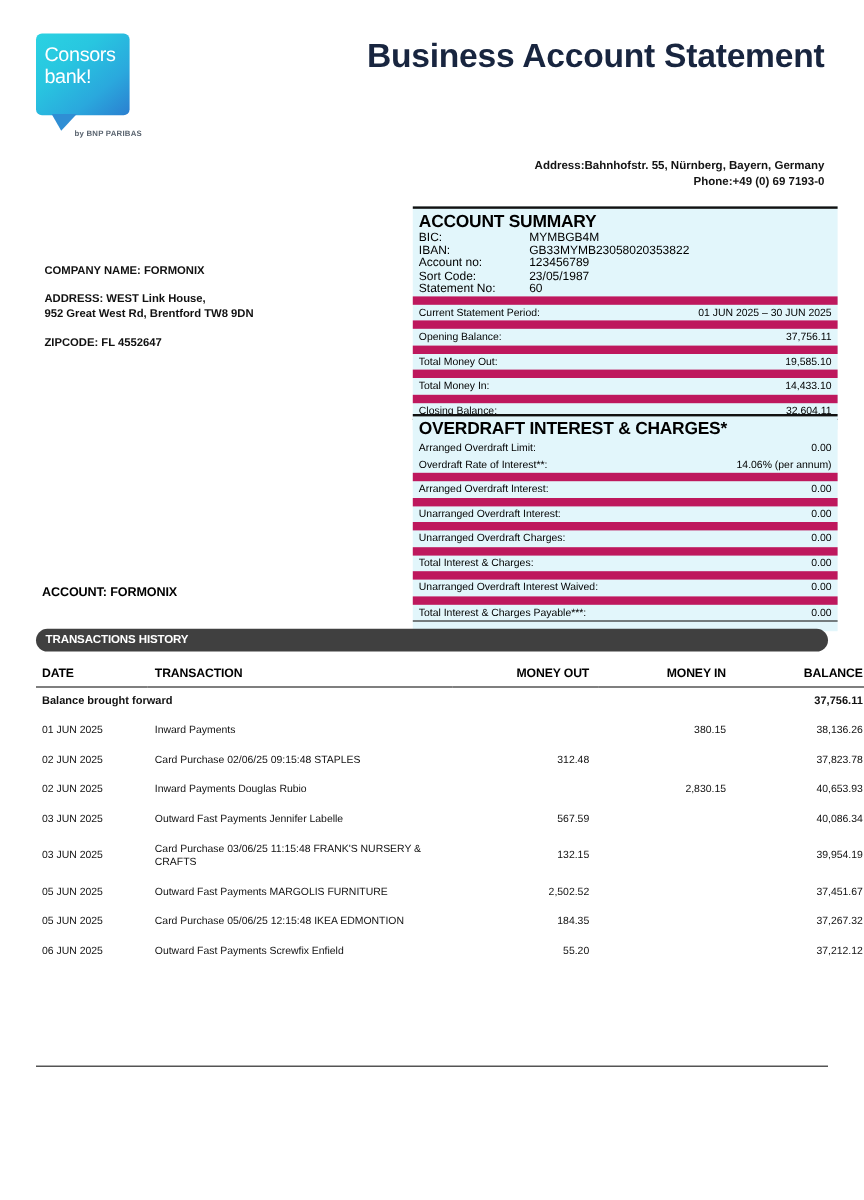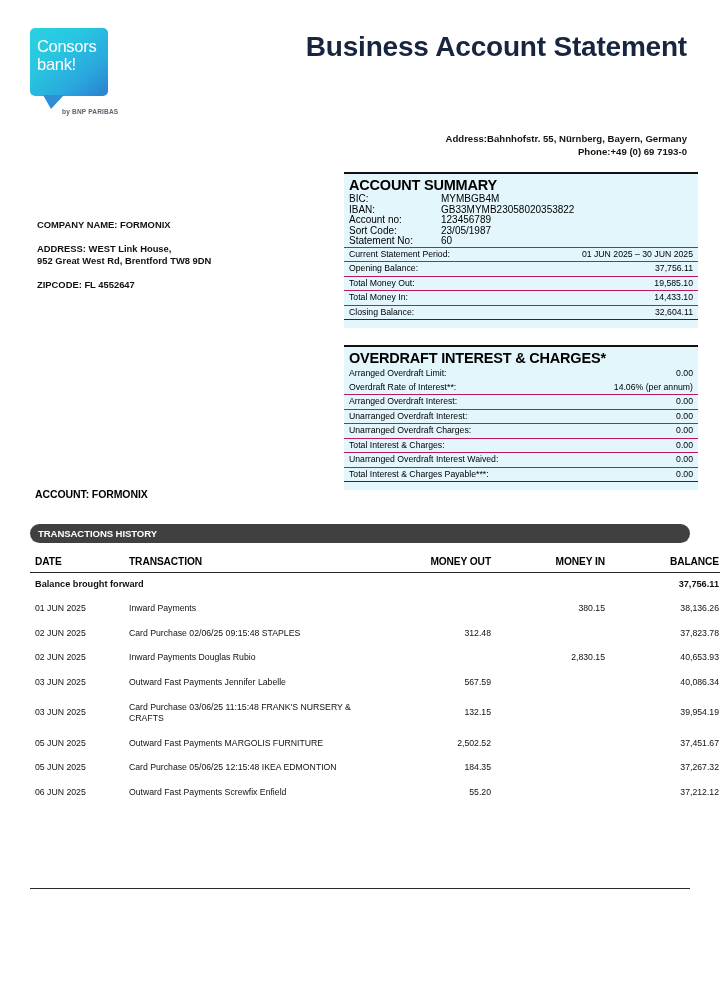--- a/index.html
+++ b/index.html
@@ -137,21 +137,21 @@
   }
   .kv .k { width: 92px; flex: none; }
   .kv .v { flex: 1; }
 
   .row {
     display: flex;
     justify-content: space-between;
     font-size: 8.7px;
     line-height: 11.5px;
     padding: 1px 5px 1px 5px;
-    border-top: 1px solid #be185d;
+    border-top: 7px solid #be185d;
   }
   .row .lbl { text-align: left; }
   .row .val { text-align: right; }
   .panel .rows { padding-bottom: 1px; }
   .panel .rows .row:last-child { border-bottom: 1px solid #2b2b2b; }
   .panel-pad { height: 7px; }
 
   
   .acct-line {
     position: absolute;

